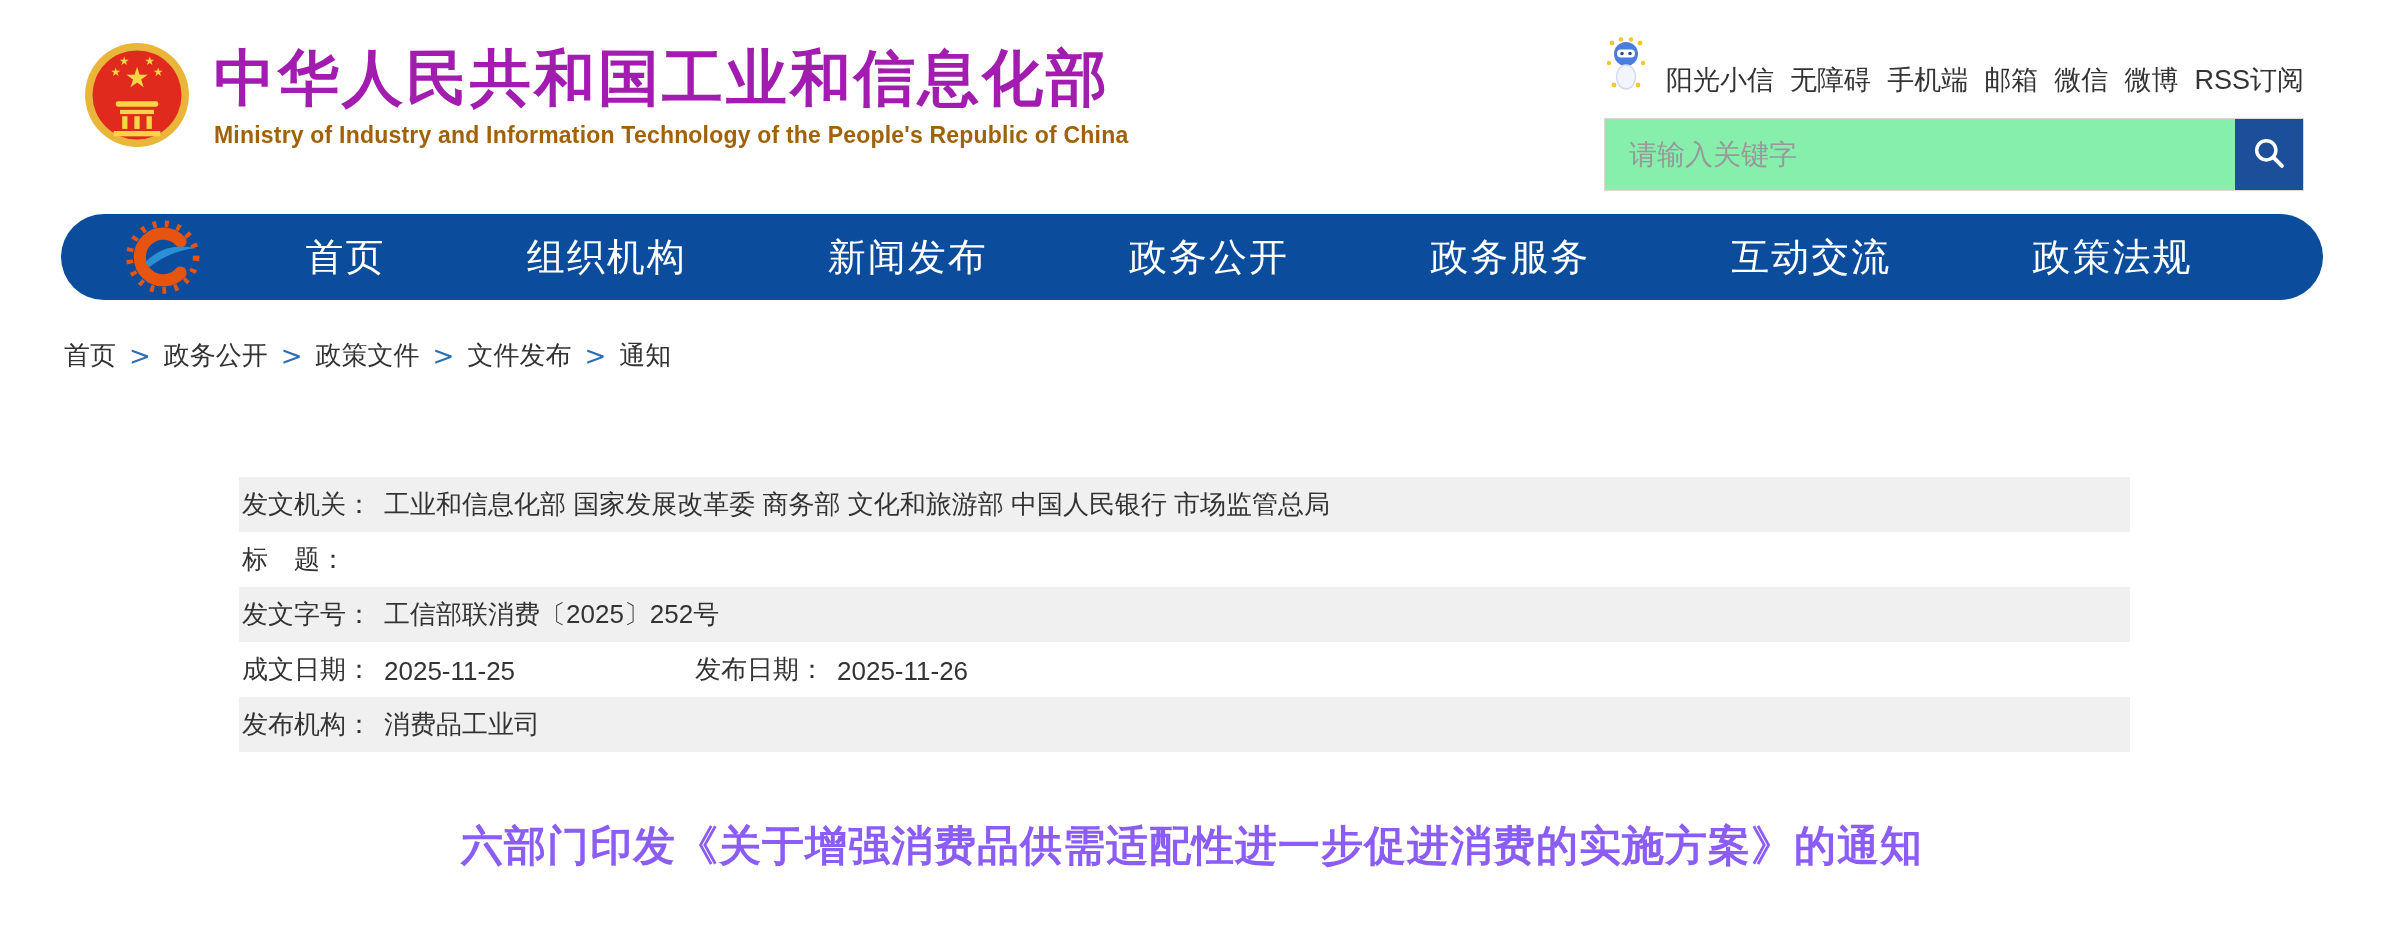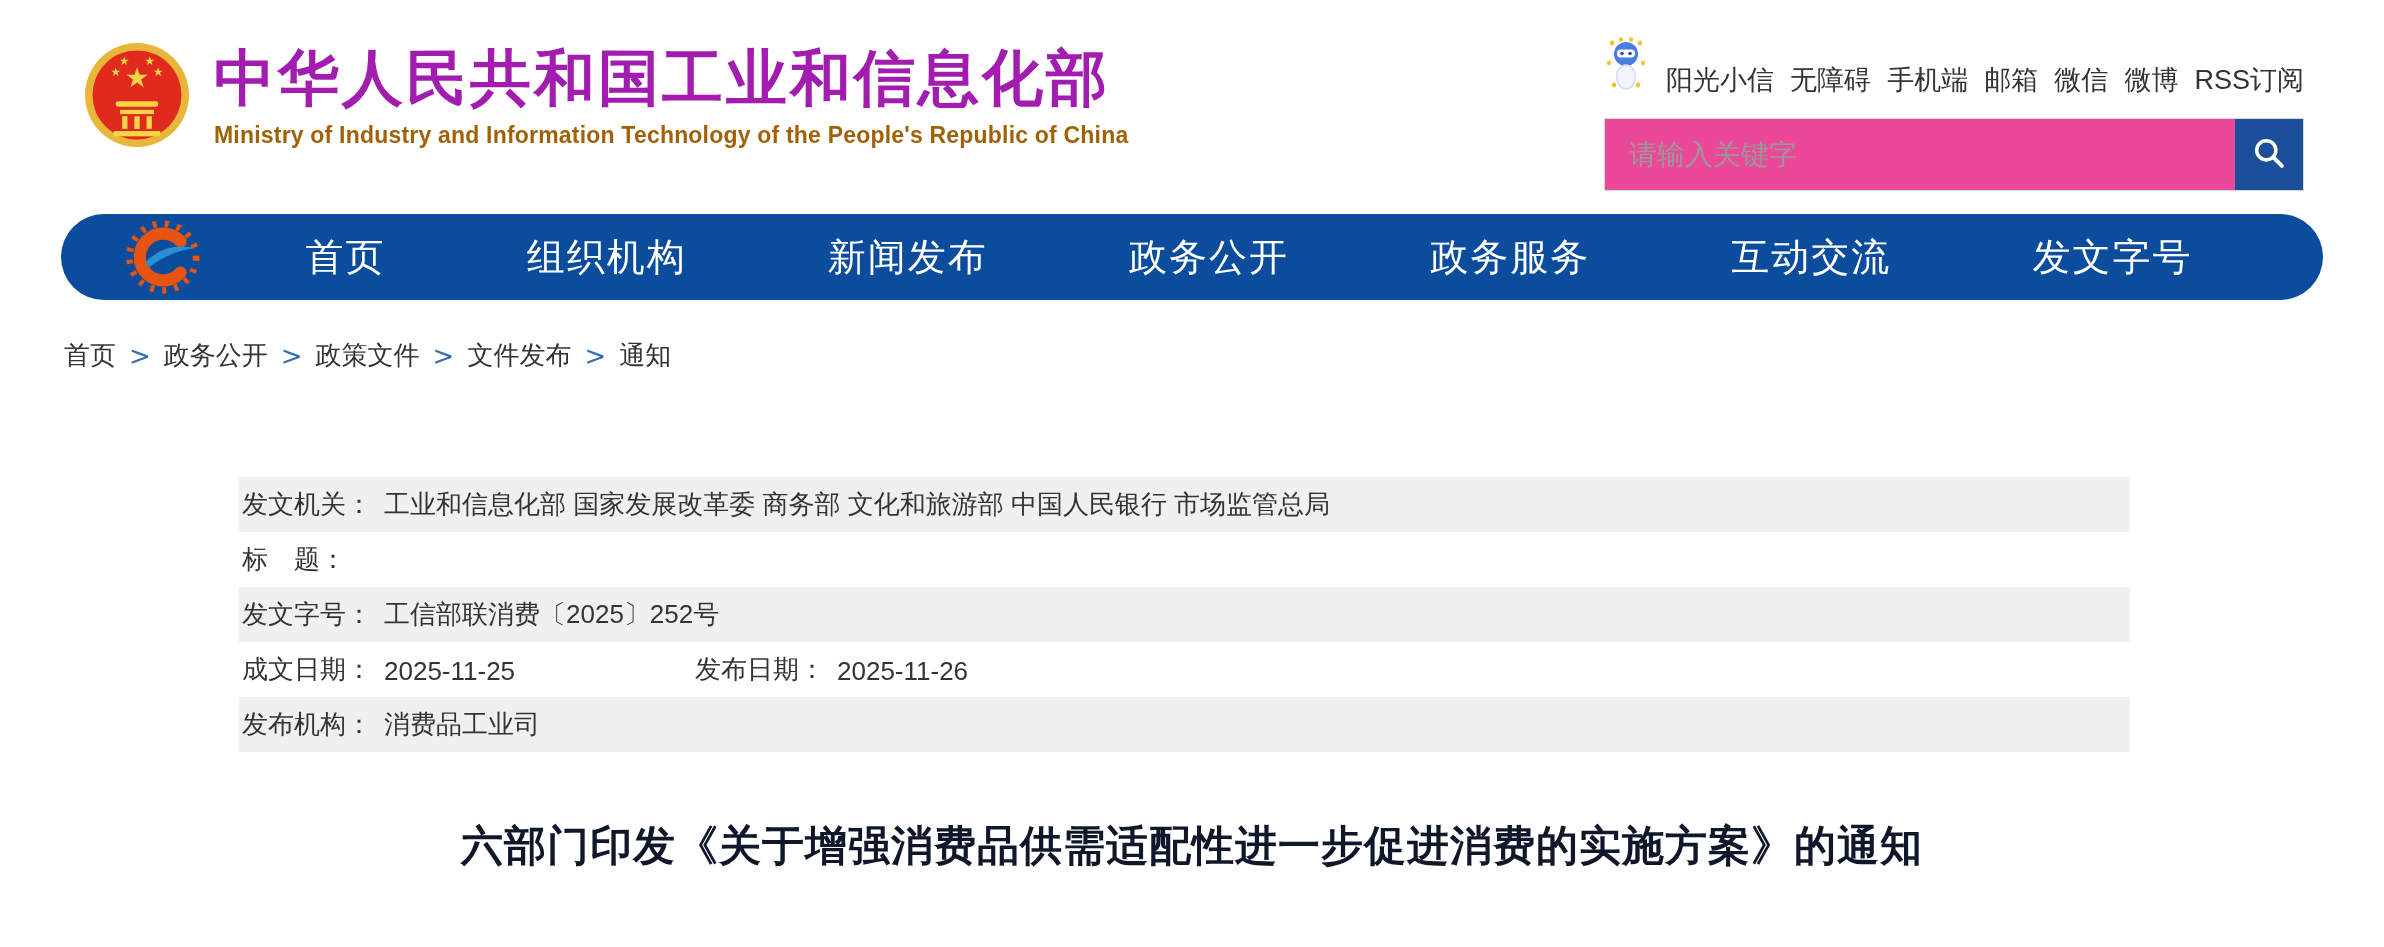--- a/index.html
+++ b/index.html
@@ -17,21 +17,21 @@
     font-size:61px; font-weight:bold; color:#a21caf; letter-spacing:3px; line-height:1.1;
   }
   .brand-text .site-subtitle {
     font-size:23px; font-weight:bold; color:#a16207; margin-top:10px; letter-spacing:.2px;
   }
   .header-right { width:700px; margin-right:40px; }
   .quick-links { display:flex; align-items:flex-end; justify-content:space-between;
                  font-size:27px; color:#333; height:56px; }
   .quick-links .link { cursor:pointer; white-space:nowrap; }
   .robot-icon { flex:none; margin-right:4px; }
-  .search-bar { margin-top:20px; display:flex; height:73px; border:1px solid #d9d9d9; background:#ec4899; }
+  .search-bar { margin-top:20px; display:flex; height:73px; border:1px solid #d9d9d9; background:#86efac; }
   .search-bar input {
     flex:1; border:none; outline:none; font-size:28px; color:#333; padding:0 24px;
     font-family:inherit; background:transparent;
   }
   .search-bar input::placeholder { color:#999; }
   .search-btn { width:68px; height:71px; background:#1b4f9a; border:none; cursor:pointer;
                 display:flex; align-items:center; justify-content:center; }
   
   .navbar { width:2262px; height:86px; margin:0 auto; background:#0b4c9c; border-radius:43px;
             display:flex; align-items:center; }
@@ -48,21 +48,21 @@
   
   .meta-table { margin:104px 0 0 239px; width:1891px; font-size:26px; }
   .meta-row { display:flex; min-height:53px; align-items:center; }
   .meta-row:nth-child(odd) { background:#f0f0f0; }
   .meta-cell { display:flex; align-items:flex-end; padding:10px 0 10px 3px; }
   .meta-cell:not(:last-child) { width:453px; flex:none; }
   .meta-label { white-space:pre; flex:none; color:#333; }
   .meta-value { margin-left:12px; color:#333; white-space:nowrap; }
   
   .doc-title { margin:66px auto 0; text-align:center; font-size:42px; font-weight:bold;
-               color:#0f172a; letter-spacing:1px; width:2000px; }
+               color:#8b5cf6; letter-spacing:1px; width:2000px; }
 </style>
 </head>
 <body>
 
 <div class="header">
   <div class="brand">
     <span>
       <svg width="106" height="106" viewBox="0 0 100 100">
         <circle cx="50" cy="50" r="49" fill="#e9b63a"></circle>
         <circle cx="50" cy="50" r="42" fill="#e02a1d"></circle>
@@ -138,21 +138,21 @@
     </svg>
   </span>
   <div class="nav-items">
 
   <span class="nav-item">首页</span>
       <span class="nav-item">组织机构</span>
       <span class="nav-item">新闻发布</span>
       <span class="nav-item">政务公开</span>
       <span class="nav-item">政务服务</span>
       <span class="nav-item">互动交流</span>
-      <span class="nav-item">发文字号</span>
+      <span class="nav-item">政策法规</span>
     </div>
 </div>
 
 <div class="breadcrumb">
 
 <span class="crumb">
       <span class="txt">首页</span>
       <span class="sep">&gt;</span>
     </span>
     <span class="crumb">

